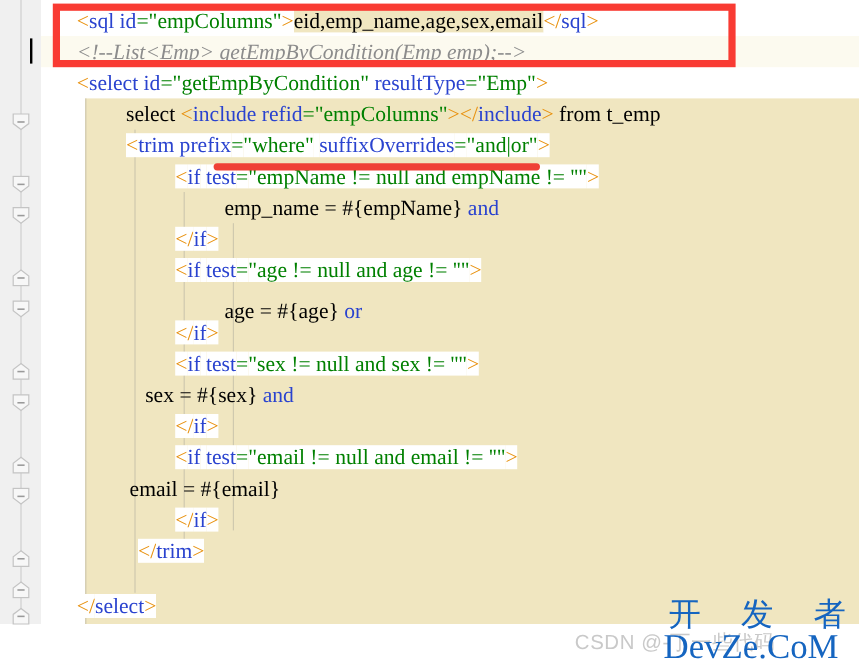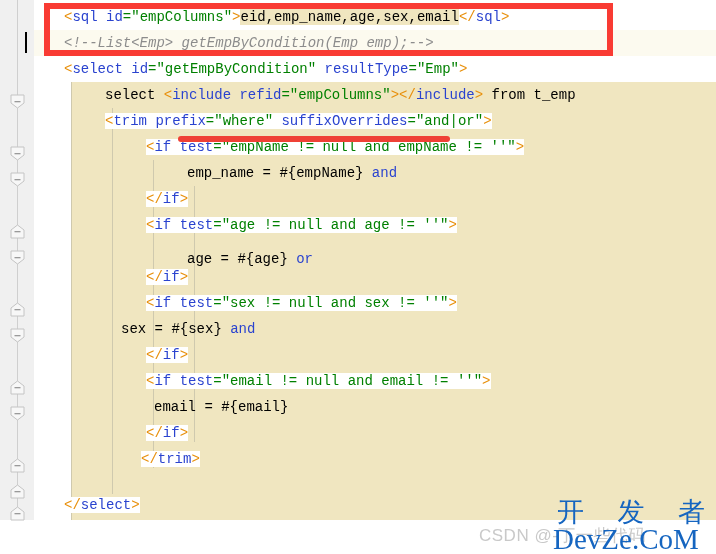--- a/index.html
+++ b/index.html
@@ -88,22 +88,22 @@
     background: #cfc9ae;
   }
 
   
   .line {
     position: absolute;
     left: 0;
     height: 26px;
     line-height: 26px;
     white-space: pre;
-    font-family: Liberation Mono, monospace;
-    font-size: 14px;
+    font-family: Liberation Serif, serif;
+    font-size: 18px;
     color: #000000;
   }
   .tok-punct   { color: #e8900c; }
   .tok-tag     { color: #2a43cf; }
   .tok-attr    { color: #2a43cf; }
   .tok-eq      { color: #008000; }
   .tok-str     { color: #008000; }
   .tok-text    { color: #000000; }
   .tok-kw      { color: #2a43cf; }
   .tok-comment { color: #8c8c8c; font-style: italic; }
@@ -294,23 +294,23 @@
         <div class="line" style="top: 134px; padding-left: 112px;"><span class="tok-punct tagbg">&lt;</span><span class="tok-tag tagbg">if</span><span class="tok-text tagbg"> </span><span class="tok-attr tagbg">test</span><span class="tok-eq tagbg">=</span><span class="tok-str tagbg">"empName != null and empName != ''"</span><span class="tok-punct tagbg">&gt;</span></div>
         <div class="line" style="top: 160px; padding-left: 153px;"><span class="tok-text">emp_name = #{empName} </span><span class="tok-kw">and</span></div>
         <div class="line" style="top: 186px; padding-left: 112px;"><span class="tok-punct tagbg">&lt;/</span><span class="tok-tag tagbg">if</span><span class="tok-punct tagbg">&gt;</span></div>
         <div class="line" style="top: 212px; padding-left: 112px;"><span class="tok-punct tagbg">&lt;</span><span class="tok-tag tagbg">if</span><span class="tok-text tagbg"> </span><span class="tok-attr tagbg">test</span><span class="tok-eq tagbg">=</span><span class="tok-str tagbg">"age != null and age != ''"</span><span class="tok-punct tagbg">&gt;</span></div>
         <div class="line" style="top: 246px; padding-left: 153px;"><span class="tok-text">age = #{age} </span><span class="tok-kw">or</span></div>
         <div class="line" style="top: 264px; padding-left: 112px;"><span class="tok-punct tagbg">&lt;/</span><span class="tok-tag tagbg">if</span><span class="tok-punct tagbg">&gt;</span></div>
         <div class="line" style="top: 290px; padding-left: 112px;"><span class="tok-punct tagbg">&lt;</span><span class="tok-tag tagbg">if</span><span class="tok-text tagbg"> </span><span class="tok-attr tagbg">test</span><span class="tok-eq tagbg">=</span><span class="tok-str tagbg">"sex != null and sex != ''"</span><span class="tok-punct tagbg">&gt;</span></div>
         <div class="line" style="top: 316px; padding-left: 87px;"><span class="tok-text">sex = #{sex} </span><span class="tok-kw">and</span></div>
         <div class="line" style="top: 342px; padding-left: 112px;"><span class="tok-punct tagbg">&lt;/</span><span class="tok-tag tagbg">if</span><span class="tok-punct tagbg">&gt;</span></div>
         <div class="line" style="top: 368px; padding-left: 112px;"><span class="tok-punct tagbg">&lt;</span><span class="tok-tag tagbg">if</span><span class="tok-text tagbg"> </span><span class="tok-attr tagbg">test</span><span class="tok-eq tagbg">=</span><span class="tok-str tagbg">"email != null and email != ''"</span><span class="tok-punct tagbg">&gt;</span></div>
-        <div class="line" style="top: 394px; padding-left: 120px;"><span class="tok-text">email = #{email}</span></div>
+        <div class="line" style="top: 394px; padding-left: 74px;"><span class="tok-text">email = #{email}</span></div>
         <div class="line" style="top: 420px; padding-left: 112px;"><span class="tok-punct tagbg">&lt;/</span><span class="tok-tag tagbg">if</span><span class="tok-punct tagbg">&gt;</span></div>
-        <div class="line" style="top: 446px; padding-left: 107px;"><span class="tok-punct tagbg">&lt;/</span><span class="tok-tag tagbg">trim</span><span class="tok-punct tagbg">&gt;</span></div>
+        <div class="line" style="top: 446px; padding-left: 81px;"><span class="tok-punct tagbg">&lt;/</span><span class="tok-tag tagbg">trim</span><span class="tok-punct tagbg">&gt;</span></div>
         <div class="line" style="top: 492px; padding-left: 30px;"><span class="tok-punct tagbg">&lt;/</span><span class="tok-tag tagbg">select</span><span class="tok-punct tagbg">&gt;</span></div>
       </div>
   </div>
 
   <div class="caret"></div>
 
   <div class="redbox"></div>
   <div class="redline"></div>
 
 

